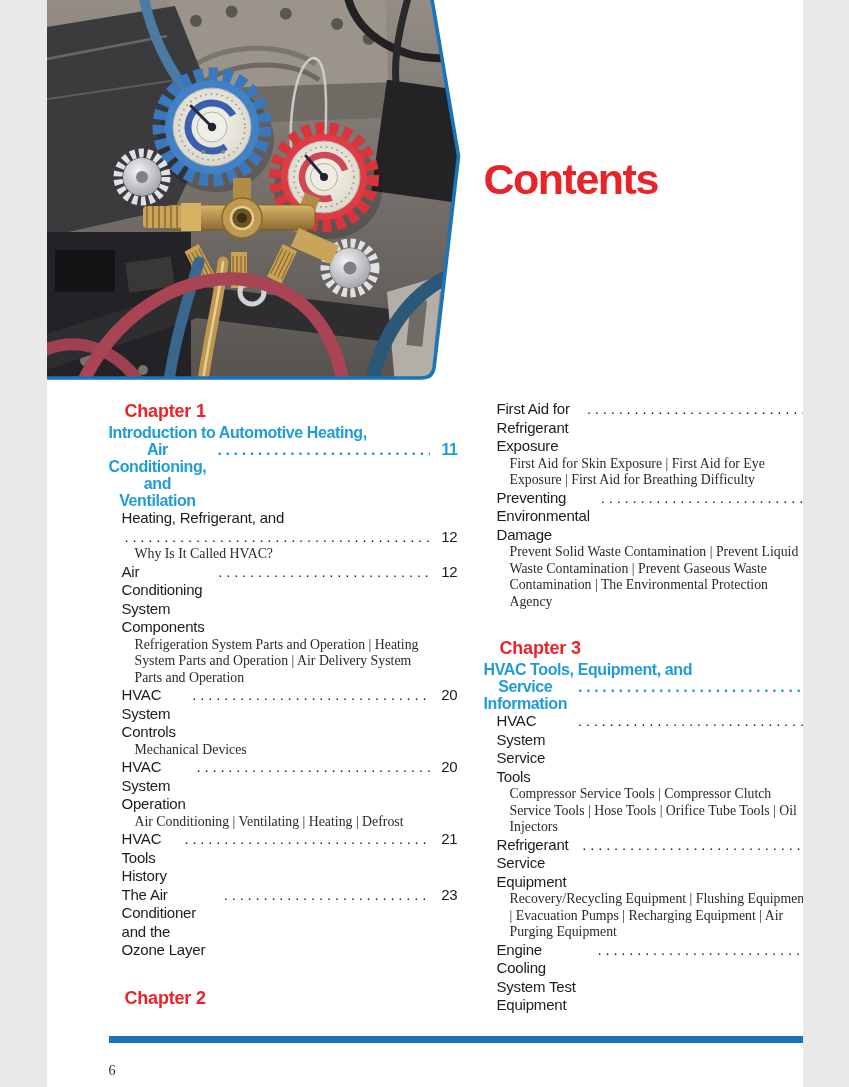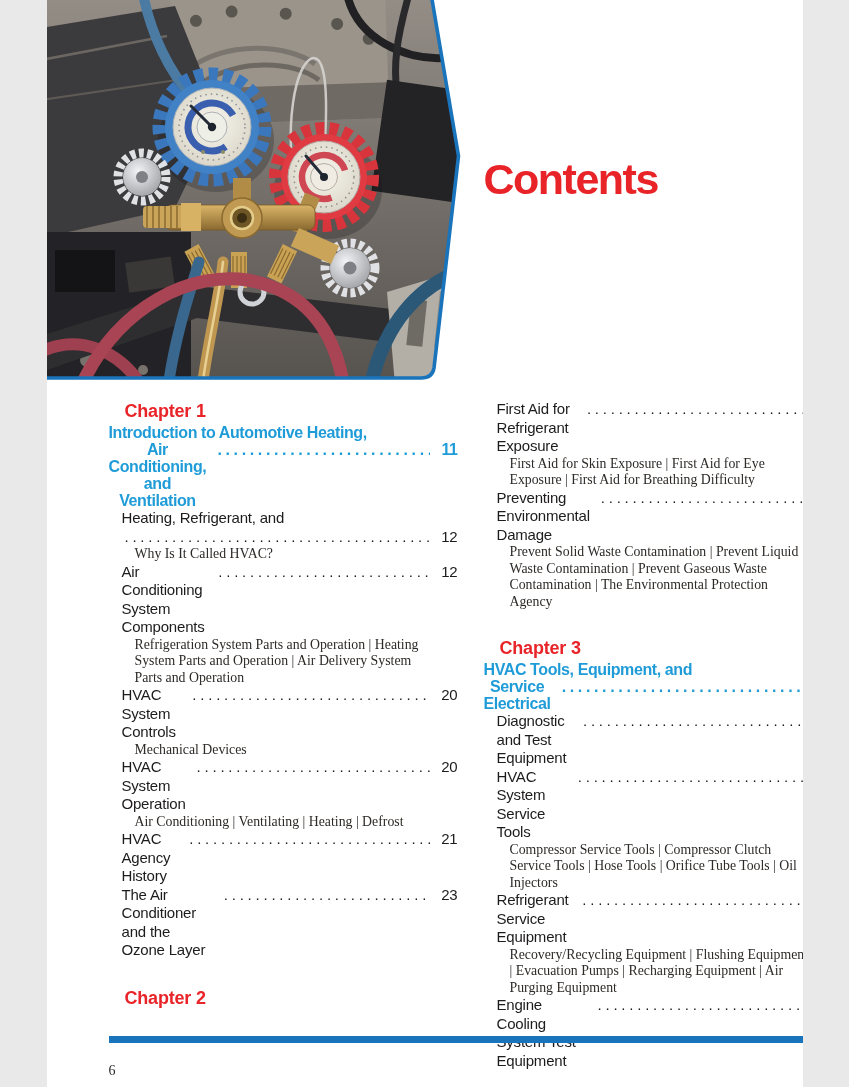--- a/index.html
+++ b/index.html
@@ -235,21 +235,21 @@
         <div class="entry-l1">
           <div class="toc-line">
             <span class="t">HVAC System Operation</span>
             <span class="leader" aria-hidden="true"></span>
             <span class="pagenum">20</span>
           </div>
         </div>
         <div class="entry-l2">Air Conditioning | Ventilating | Heating | Defrost</div>
         <div class="entry-l1">
           <div class="toc-line">
-            <span class="t">HVAC Agency History</span>
+            <span class="t">HVAC Tools History</span>
             <span class="leader" aria-hidden="true"></span>
             <span class="pagenum">21</span>
           </div>
         </div>
         <div class="entry-l1">
           <div class="toc-line">
             <span class="t">The Air Conditioner and the Ozone Layer</span>
             <span class="leader" aria-hidden="true"></span>
             <span class="pagenum">23</span>
           </div>
@@ -278,30 +278,23 @@
         </div>
         <div class="entry-l2">Prevent Solid Waste Contamination | Prevent Liquid Waste Contamination | Prevent Gaseous Waste Contamination | The Environmental Protection Agency</div>
       </section>
       <section class="toc-section">
         <h3 class="chapter-label">Chapter 3</h3>
         <div class="chapter-title">
           <div class="toc-line">
             <span class="t">HVAC Tools, Equipment, and</span>
           </div>
           <div class="toc-line">
-            <span class="t">Service Electrical</span>
+            <span class="t">Service Information</span>
             <span class="leader" aria-hidden="true"></span>
             <span class="pagenum">39</span>
-          </div>
-        </div>
-        <div class="entry-l1">
-          <div class="toc-line">
-            <span class="t">Diagnostic and Test Equipment</span>
-            <span class="leader" aria-hidden="true"></span>
-            <span class="pagenum">40</span>
           </div>
         </div>
         <div class="entry-l1">
           <div class="toc-line">
             <span class="t">HVAC System Service Tools</span>
             <span class="leader" aria-hidden="true"></span>
             <span class="pagenum">47</span>
           </div>
         </div>
         <div class="entry-l2">Compressor Service Tools | Compressor Clutch Service Tools | Hose Tools | Orifice Tube Tools | Oil Injectors</div>

